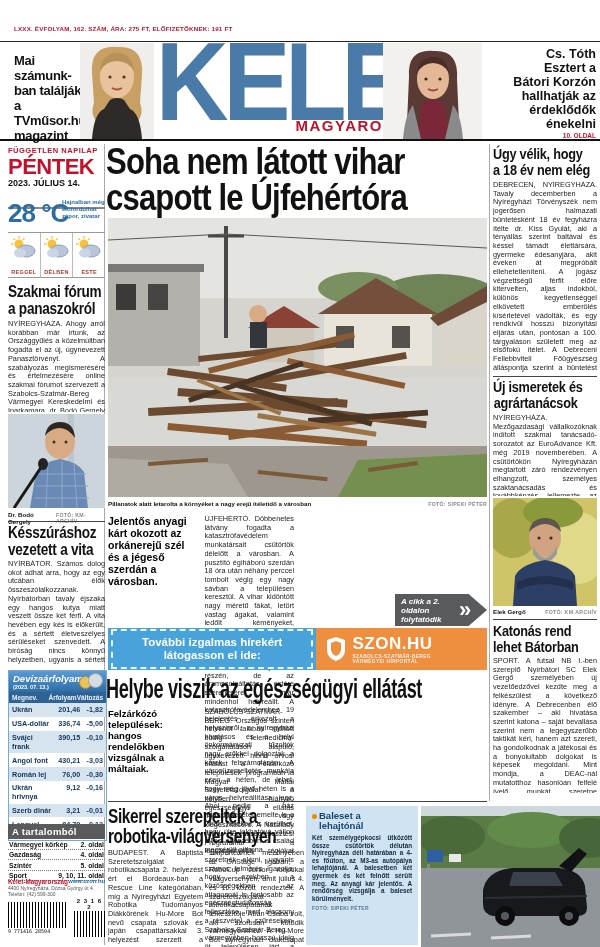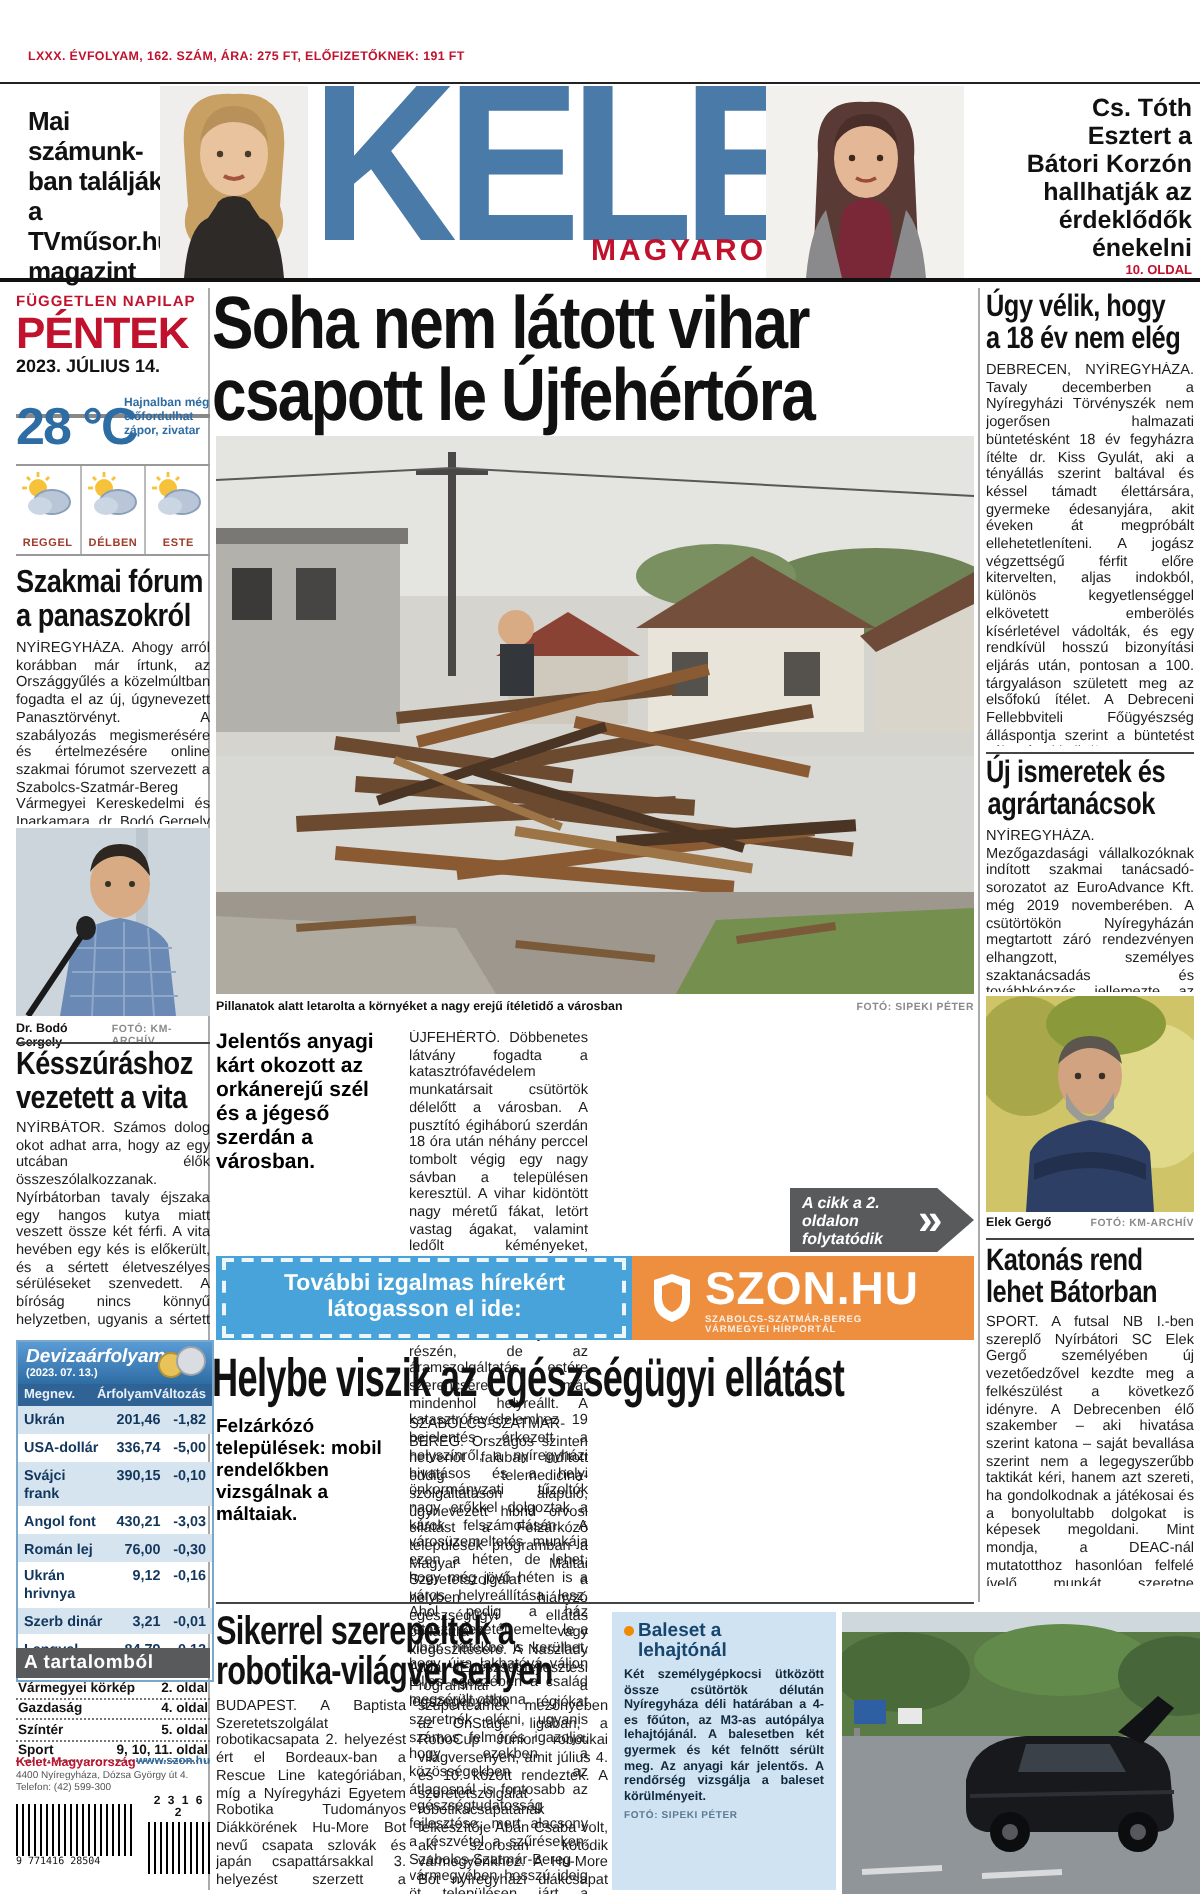--- a/index.html
+++ b/index.html
@@ -71,21 +71,21 @@
   #contbox{left:395px;top:594px;width:92px;height:32px;background:#595a5c;color:#fff;
            clip-path:polygon(0 0,80% 0,100% 50%,80% 100%,0 100%);display:flex;align-items:center;}
   #contbox .txt{font-size:8px;line-height:9px;font-weight:bold;font-style:italic;padding-left:6px;width:56px;}
   #contbox .chev{font-size:22px;font-weight:bold;color:#fff;margin-left:2px;}
   
   #szon{left:108px;top:628px;width:379px;height:42px;display:flex;}
   #szonleft{width:55%;background:#47a3d9;display:flex;align-items:center;justify-content:flex-start;padding:3px;box-sizing:border-box;}
   #szonleft .inner{border:2px dashed rgba(255,255,255,.9);width:100%;height:100%;display:flex;align-items:center;justify-content:center;
                    color:#fff;font-weight:bold;font-size:11.5px;line-height:13px;text-align:center;}
   #szonright{width:45%;background:#ee8e3f;display:flex;align-items:center;padding-left:10px;box-sizing:border-box;}
-  #szbrand{color:#fff;font-weight:bold;font-size:23px;letter-spacing:.5px;}
+  #szbrand{color:#fff;font-weight:bold;font-size:17px;letter-spacing:.5px;}
   .szsub{font-size:4.8px;color:rgba(255,255,255,.85);letter-spacing:.4px;font-weight:bold;}
   #h2head{left:106px;top:674px;width:381px;font-size:27px;font-weight:bold;letter-spacing:-.5px;}
   #h2head .cond{transform:scaleX(.67);}
   #story2{left:108px;top:708px;width:379px;height:90px;column-count:4;column-gap:7px;}
   #rule3{left:108px;top:801px;width:379px;}
   #robohead{left:108px;top:806px;width:196px;font-size:20px;line-height:20px;font-weight:bold;letter-spacing:-.5px;}
   #robohead .cond{transform:scaleX(.77);}
   #robobody{left:108px;top:849px;width:196px;height:96px;column-count:2;column-gap:6px;}
   
   #accbox{left:306px;top:806px;width:112px;height:139px;background:#cfe3f2;box-sizing:border-box;padding:5px 6px;}
@@ -442,21 +442,21 @@
         <div class="szsub">SZABOLCS-SZATMÁR-BEREG</div>
         <div class="szsub">VÁRMEGYEI HÍRPORTÁL</div>
       </div>
     </div>
   </div>
 
   <div class="abs" id="h2head">
     <span class="cond">Helybe viszik az egészségügyi ellátást</span>
   </div>
   <div class="abs" id="story2">
-    <p class="leadp" style="font-size:9.5px;line-height:11px;">Felzárkózó települések: mobil rendelőkben vizsgálnak a máltaiak.</p>
+    <p class="leadp" style="font-size:9.5px;line-height:11px;">Felzárkózó települések: hangos rendelőkben vizsgálnak a máltaiak.</p>
     <span class="bodytxt j" style="display:block;">SZABOLCS-SZATMÁR-BEREG. Országos szinten hetvenöt faluban indított eddig telemedicina-szolgáltatáson alapuló, úgynevezett hibrid orvosi ellátást a Felzárkózó települések programban a Magyar Máltai Szeretetszolgálat a helyben hiányzó egészségügyi ellátás pótlására vagy kiegészítésére. A Naszlady Attila Egészségfejlesztési Programmal a legszegényebb régiókat szeretnék elérni, ugyanis számos felmérés igazolja, hogy ezekben a közösségekben az átlagosnál is fontosabb az egészségtudatosság fejlesztése, mert alacsony a részvétel a szűréseken. Szabolcs-Szatmár-Bereg vármegyében hosszú ideig öt településen járt a szeretetszolgálat Mobil Egészségügyi Központja: Besenyődön, Gacsályon, Nyírlövőn, Nyírpilisen, valamint Magyon. /2.  KB</span>
   </div>
   <div class="abs hr" id="rule3"></div>
 
   <div class="abs" id="robohead">
     <span class="cond">Sikerrel szerepeltek a</span>
     <span class="cond">robotika-világversenyen</span>
   </div>
   <div class="abs bodytxt j" id="robobody">BUDAPEST. A Baptista Szeretetszolgálat robotikacsapata 2. helyezést ért el Bordeaux-ban a Rescue Line kategóriában, míg a Nyíregyházi Egyetem Robotika Tudományos Diákkörének Hu-More Bot nevű csapata szlovák és japán csapattársakkal 3. helyezést szerzett a szuperteamek mezőnyében az OnStage ligában, a RoboCup Junior robotikai világversenyen, amit július 4. és 10. között rendeztek. A szeretetszolgálat robotikacsapatának felkészítője Abán Csaba volt, aki szorosan kötődik vármegyénkhez. A Hu-More Bot nyíregyházi diákcsapat felkészítői dr. Simon Béláné és dr. Balogh Ágnes volt. A Nyíregyházi SZC Széchenyi István Technikum és Kollégium két csapata is szépen szerepelt. MTI</div>
 

